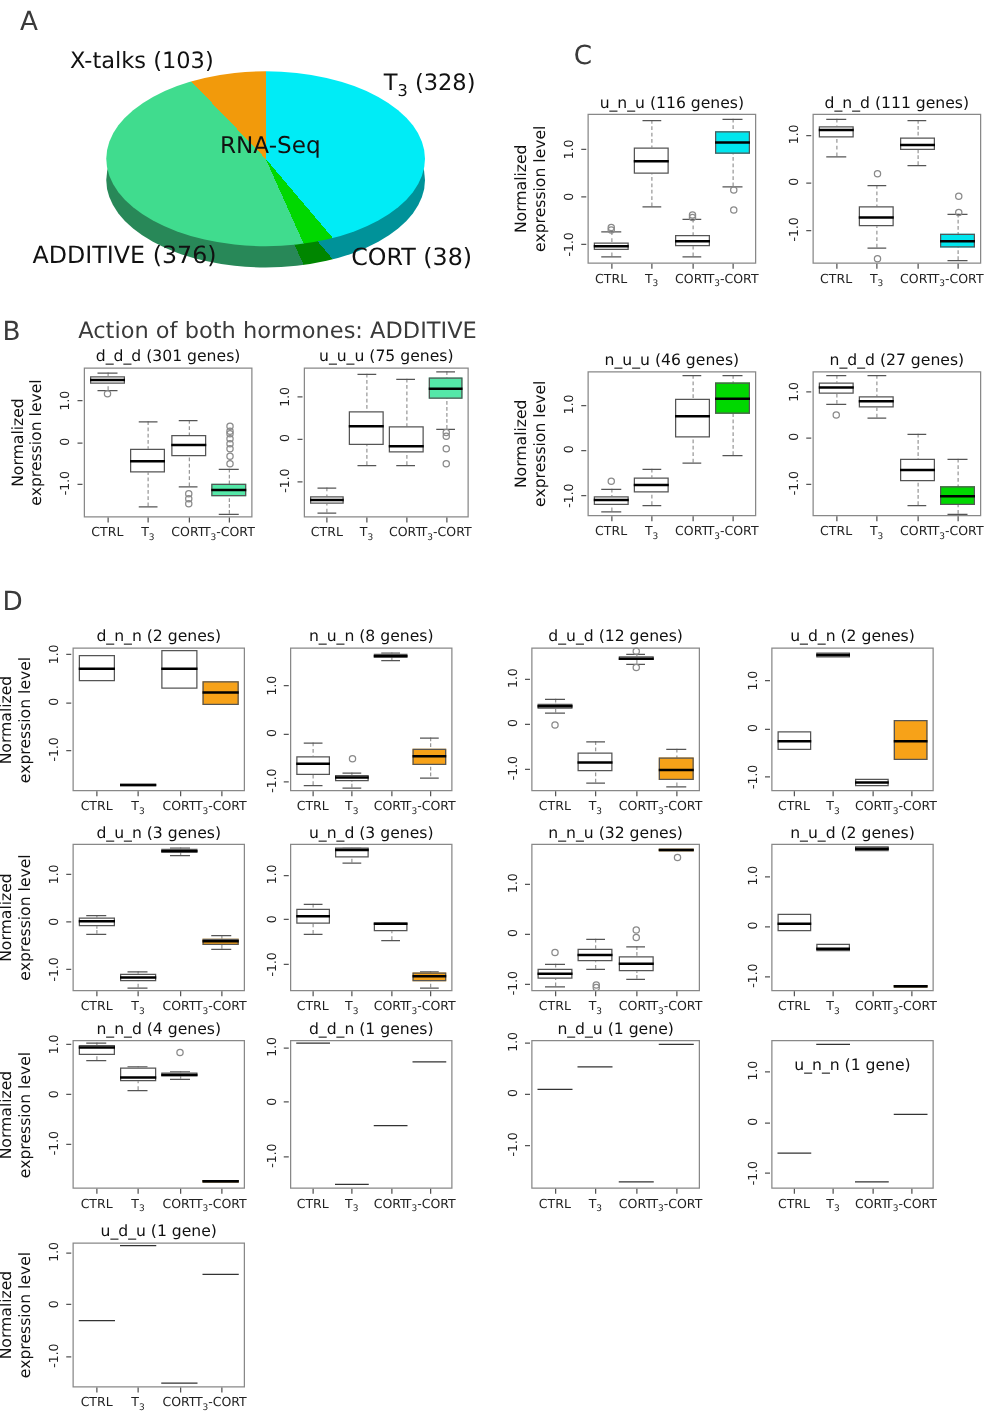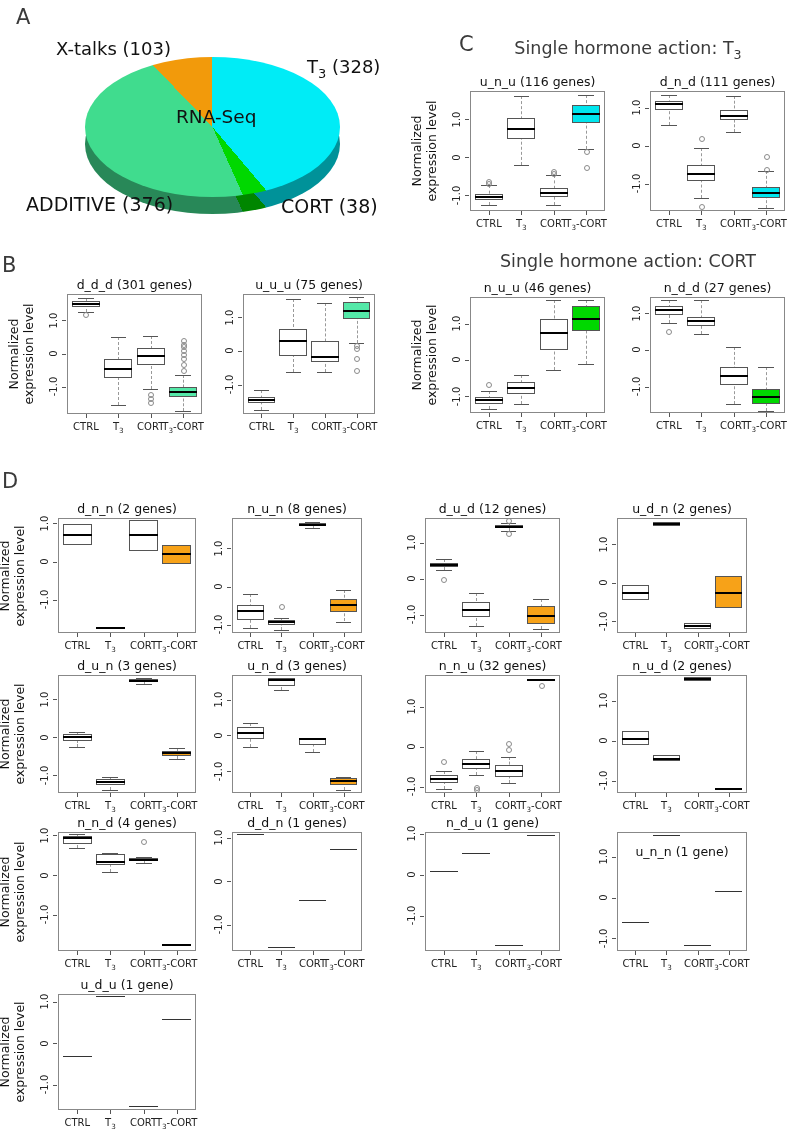--- a/index.html
+++ b/index.html
@@ -38,24 +38,23 @@
     <div class="pie-side" id="pie-side" style="background: conic-gradient(rgb(0, 236, 246) 0deg, rgb(0, 236, 246) 139.7deg, rgb(0, 216, 0) 139.7deg, rgb(0, 216, 0) 155.9deg, rgb(64, 220, 142) 155.9deg, rgb(64, 220, 142) 316.1deg, rgb(242, 154, 11) 316.1deg, rgb(242, 154, 11) 360deg);"></div>
     <div class="pie-top" id="pie-top" style="background: conic-gradient(rgb(0, 236, 246) 0deg, rgb(0, 236, 246) 139.7deg, rgb(0, 216, 0) 139.7deg, rgb(0, 216, 0) 155.9deg, rgb(64, 220, 142) 155.9deg, rgb(64, 220, 142) 316.1deg, rgb(242, 154, 11) 316.1deg, rgb(242, 154, 11) 360deg);"></div>
   </div>
   <div class="pie-label" style="left:56px;top:38px;">X-talks (103)</div>
   <div class="pie-label" style="left:307px;top:56px;">T<sub>3</sub> (328)</div>
   <div class="pie-center-label" style="left:176px;top:106px;">RNA-Seq</div>
   <div class="pie-label" style="left:26px;top:193px;font-size:19px;">ADDITIVE (376)</div>
   <div class="pie-label" style="left:281px;top:195px;font-size:19px;">CORT (38)</div>
 
   <div class="panel-letter" style="left:2px;top:253px;">B</div>
+  <div class="panel-title" style="left:62px;top:254px;width:320px;">Action of both hormones: ADDITIVE</div>
 
   <div class="panel-letter" style="left:459px;top:32px;">C</div>
-  <div class="panel-title" style="left:468px;top:38px;width:320px;font-size:17.5px;">Single hormone action: T<sub>3</sub></div>
-  <div class="panel-title" style="left:468px;top:251px;width:320px;font-size:17.5px;">Single hormone action: CORT</div>
 
   <div class="panel-letter" style="left:2px;top:469px;">D</div>
 
   <div id="plots-layer">
       <div style="position: absolute; left: 470px; top: 91px; width: 135px; height: 120px;">
         <div class="plotbox" style="left: 0px; top: 0px; width: 133px; height: 118px;"></div>
         <div class="subplot-title" style="left: 0px; top: -17px; width: 135px;">u_n_u (116 genes)</div>
         <div class="ytick" style="left: -5px; top: 28.0714px;"></div>
         <div class="yticklab" style="left: -26px; top: 22.5714px; width: 24px; text-align: center; transform: rotate(-90deg); transform-origin: center center;">1.0</div>
         <div class="ytick" style="left: -5px; top: 66.1667px;"></div>

